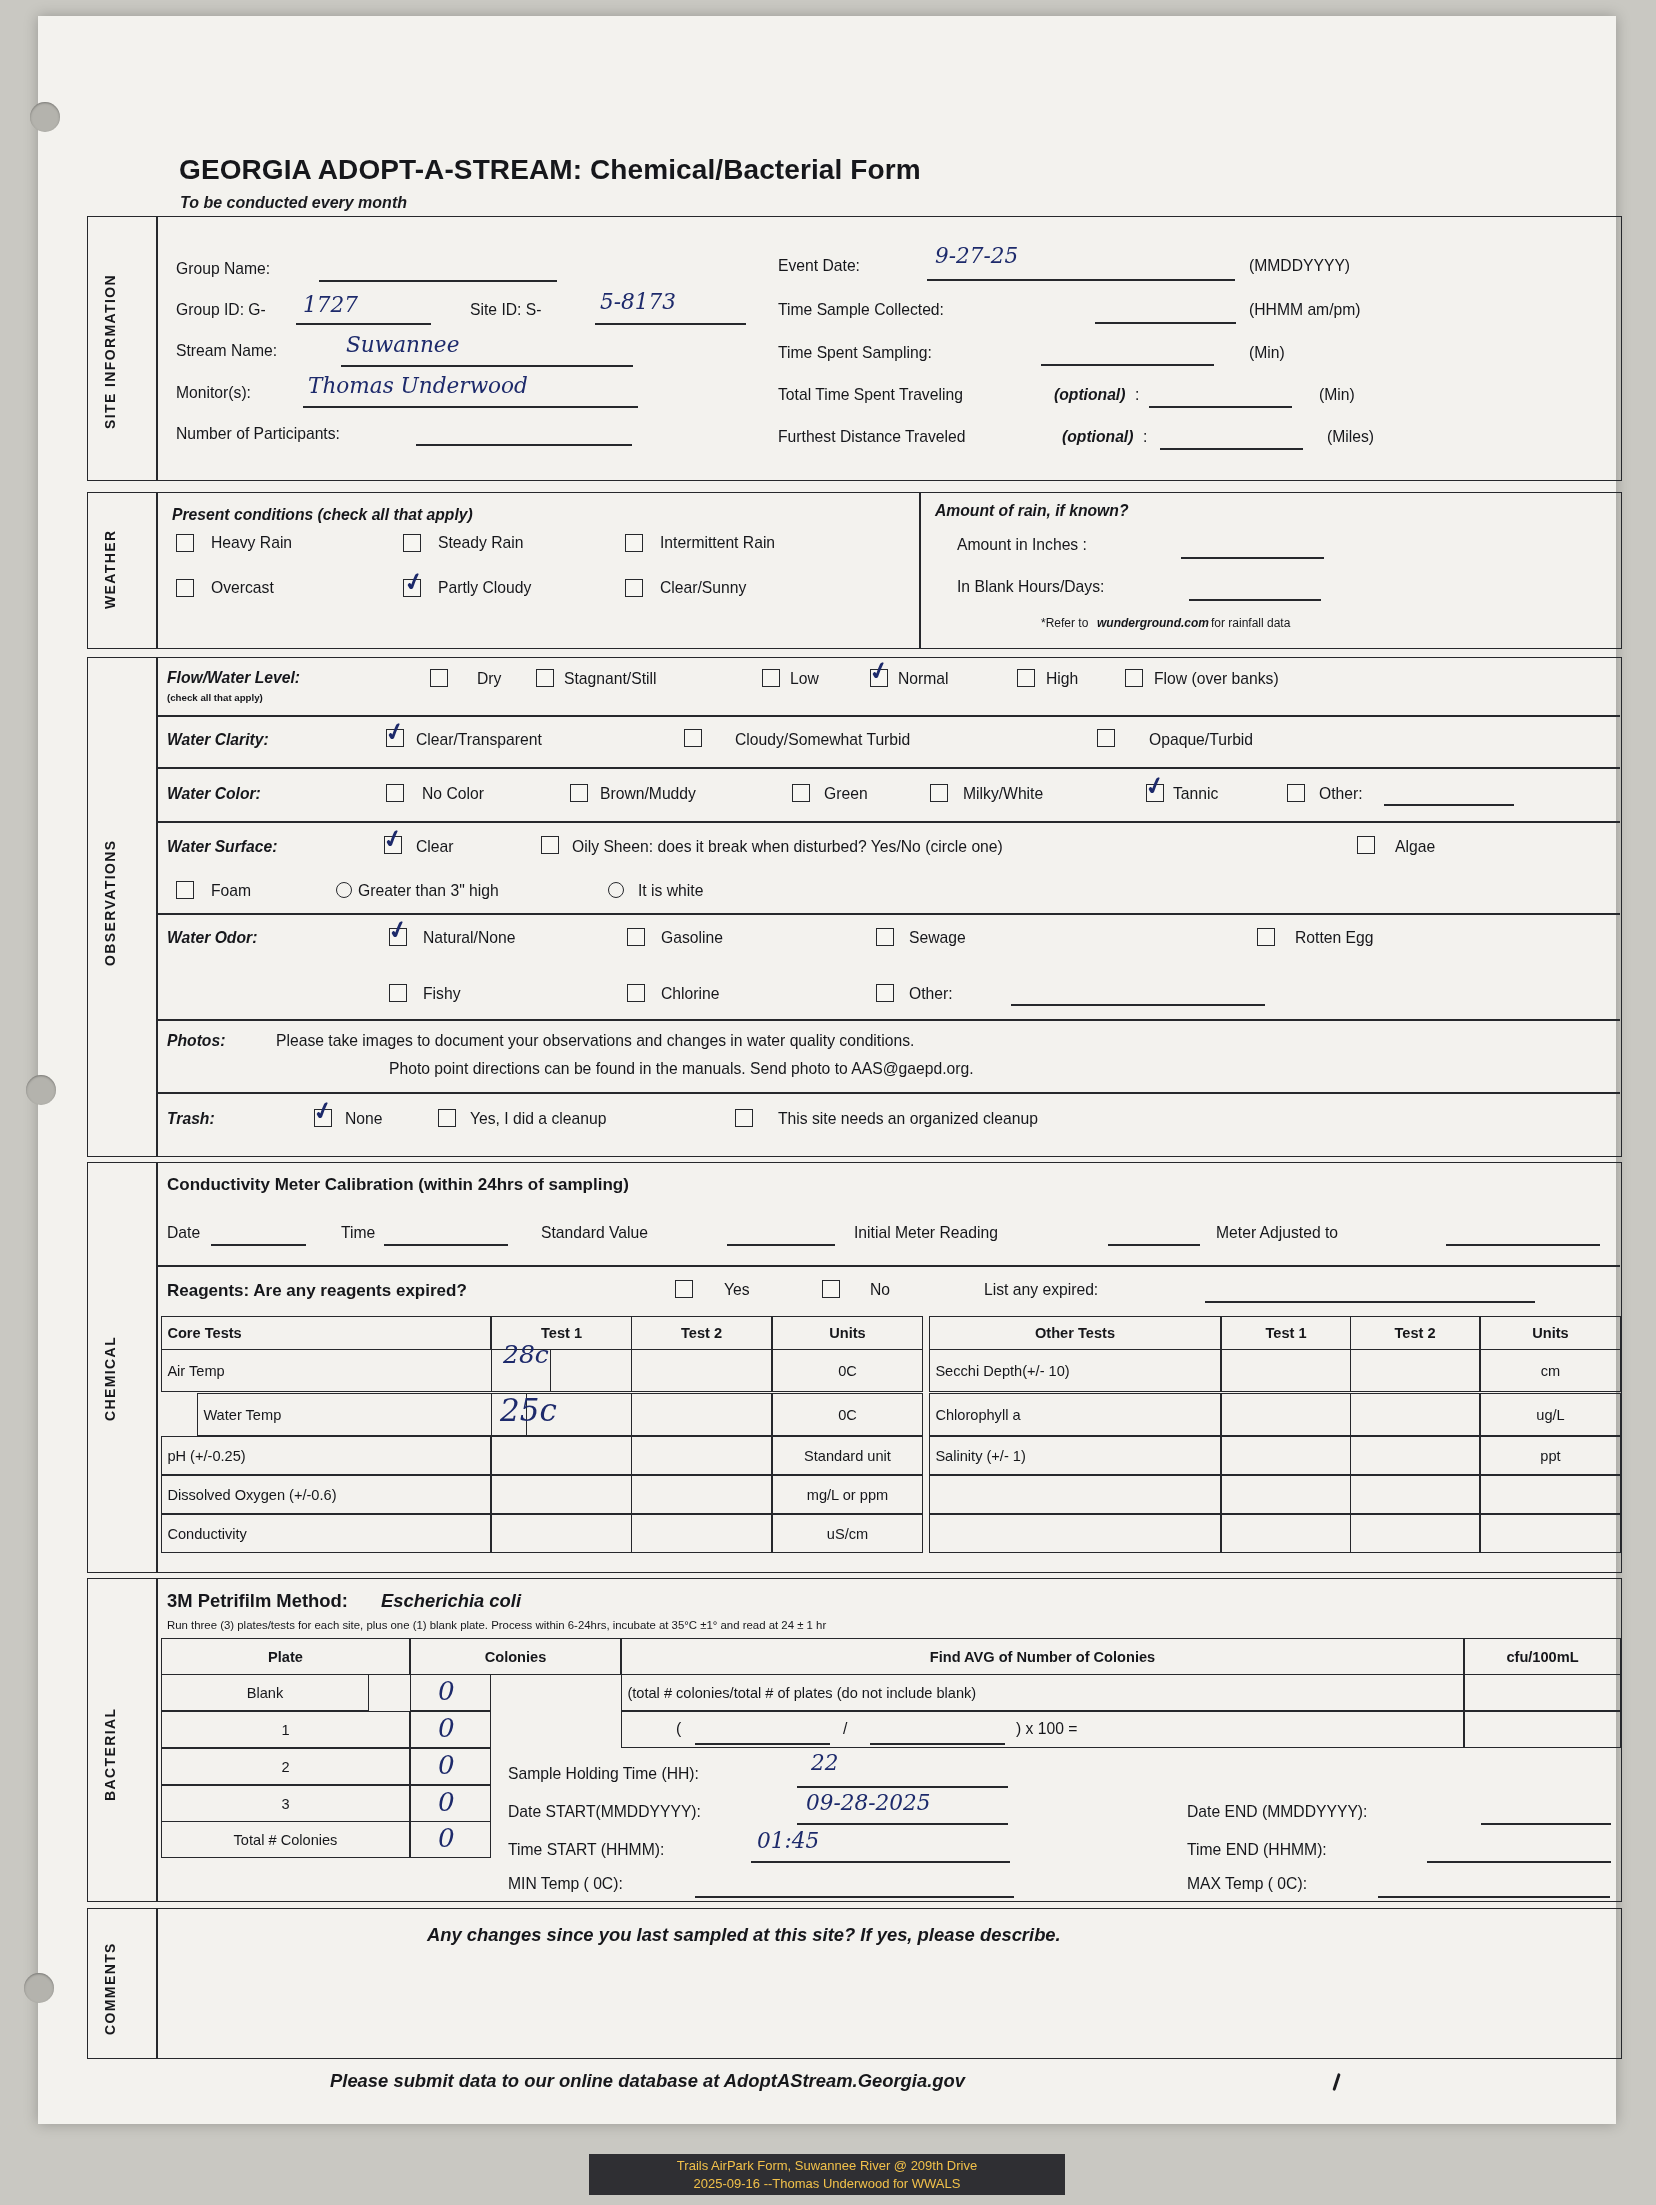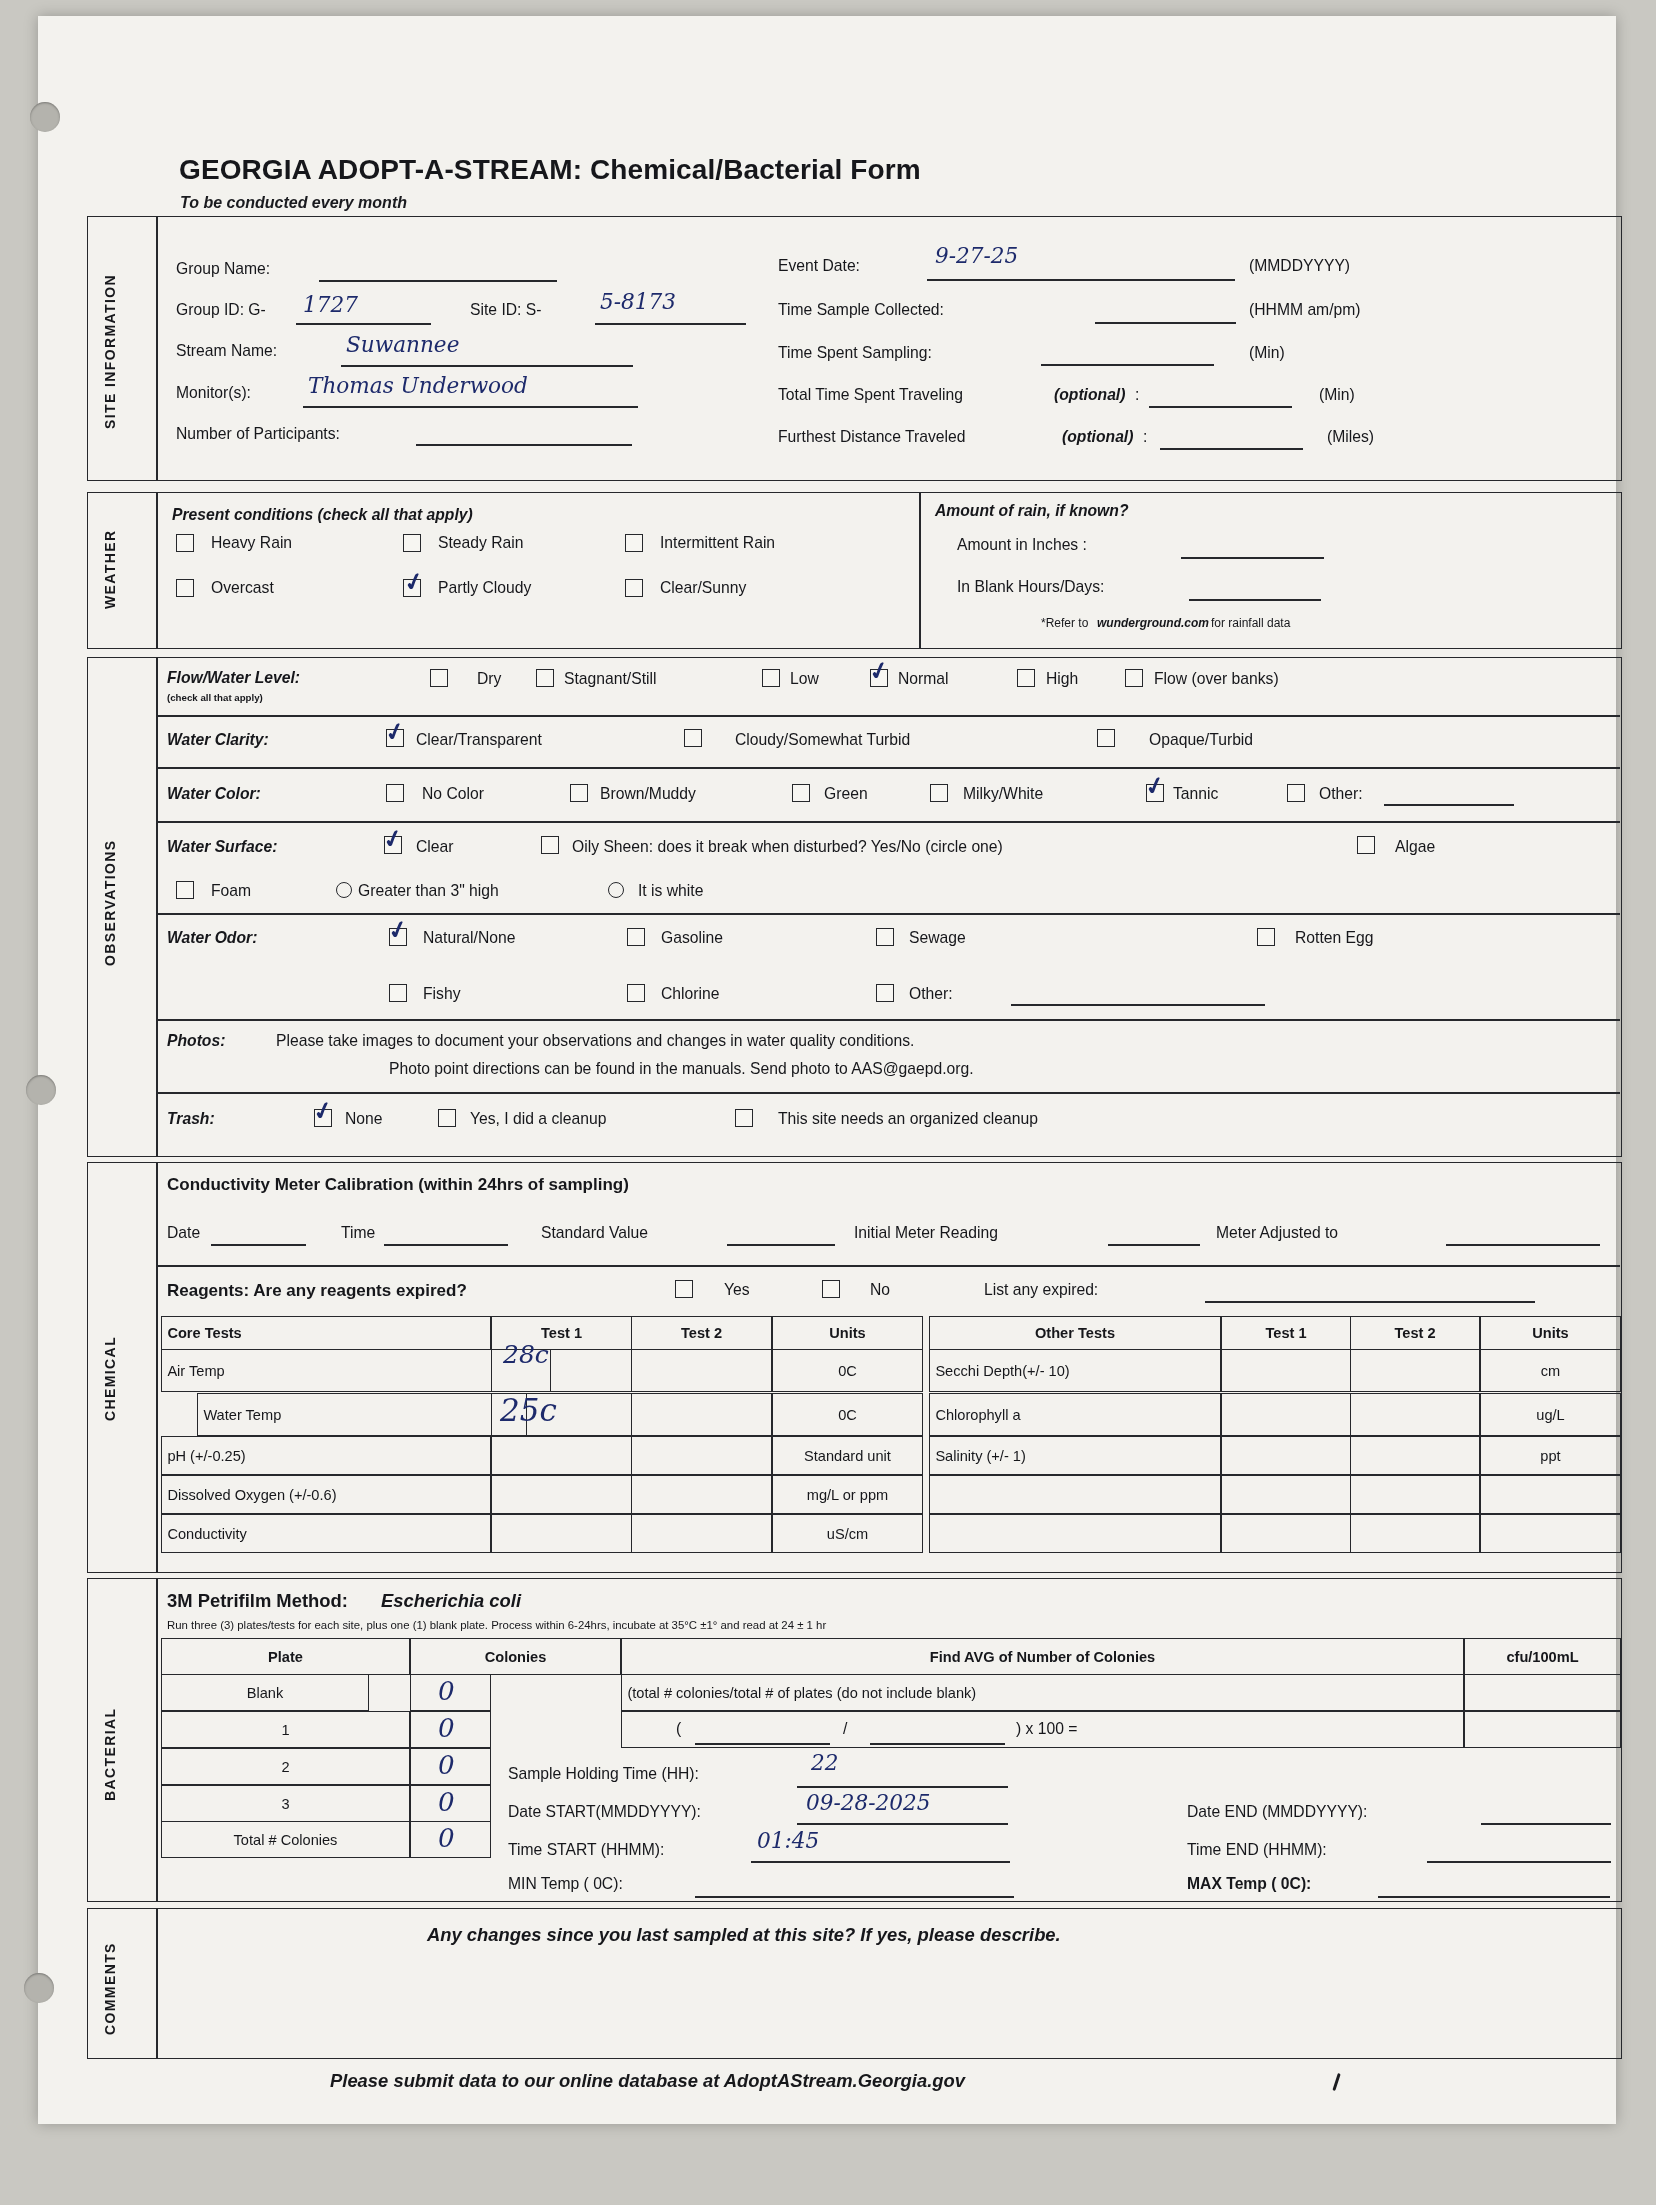--- a/index.html
+++ b/index.html
@@ -372,28 +372,32 @@
     <div class="hw" style="left:719px;top:1812px;">01:45</div>
     <div class="line" style="left:713px;top:1845px;width:259px;height:1.6px;"></div>
 
     <div class="t" style="left:470px;top:1859px;">MIN Temp ( 0C):</div>
     <div class="line" style="left:657px;top:1880px;width:319px;height:1.6px;"></div>
 
     <div class="t" style="left:1149px;top:1787px;">Date END (MMDDYYYY):</div>
     <div class="line" style="left:1443px;top:1807px;width:130px;height:1.6px;"></div>
     <div class="t" style="left:1149px;top:1825px;">Time END (HHMM):</div>
     <div class="line" style="left:1389px;top:1845px;width:184px;height:1.6px;"></div>
-    <div class="t" style="left:1149px;top:1859px;font-weight:bold;">MAX Temp ( 0C):</div>
+    <div class="t" style="left:1149px;top:1859px;">MAX Temp ( 0C):</div>
     <div class="line" style="left:1340px;top:1880px;width:232px;height:1.6px;"></div>
 
     <div class="box" style="left:49px;top:1892px;width:1535px;height:151px;"></div>
     <div class="line" style="left:118px;top:1892px;width:1.6px;height:151px;"></div>
     <div class="vlabel" style="left:64px;top:1913px;width:49px;height:119px;">COMMENTS</div>
     <div class="t ti" style="left:389px;top:1908px;font-size:18.4px;">Any changes since you last sampled at this site? If yes, please describe.</div>
     <div class="t" style="left:141px;top:1951px;width:1405px;height:81px;"></div>
 
     <div class="footer">Please submit data to our online database at AdoptAStream.Georgia.gov</div>
 
     <div style="position:absolute;left:1297px;top:2057px;width:3.2px;height:18.4px;background:#1b1c20;transform:rotate(18deg);border-radius:1.6px;"></div>
   </div>
 
+  <div class="caption">
+    <div>Trails AirPark Form, Suwannee River @ 209th Drive</div>
+    <div>2025-09-16 --Thomas Underwood for WWALS</div>
+  </div>
 </div>
 
 
 </body></html>

